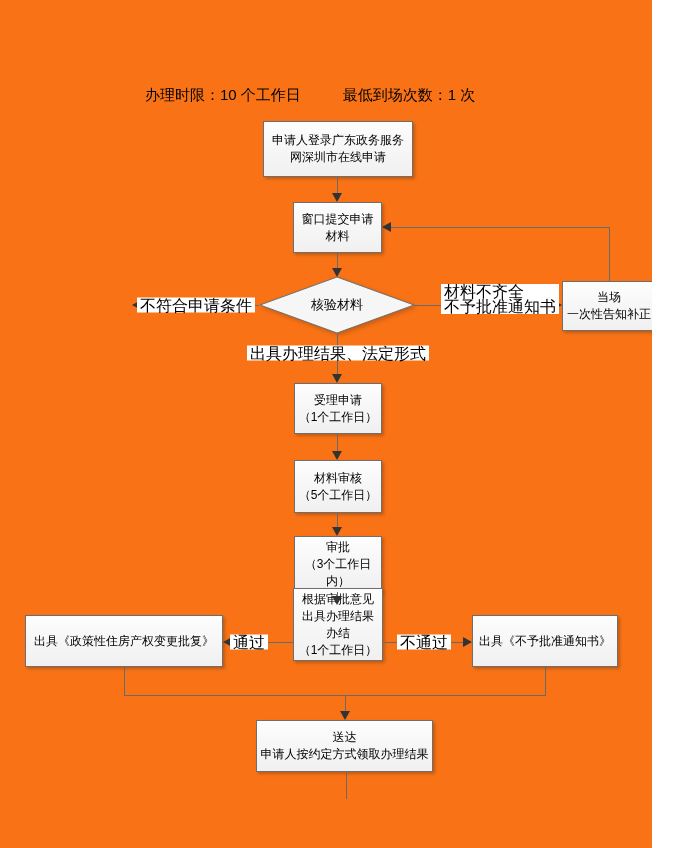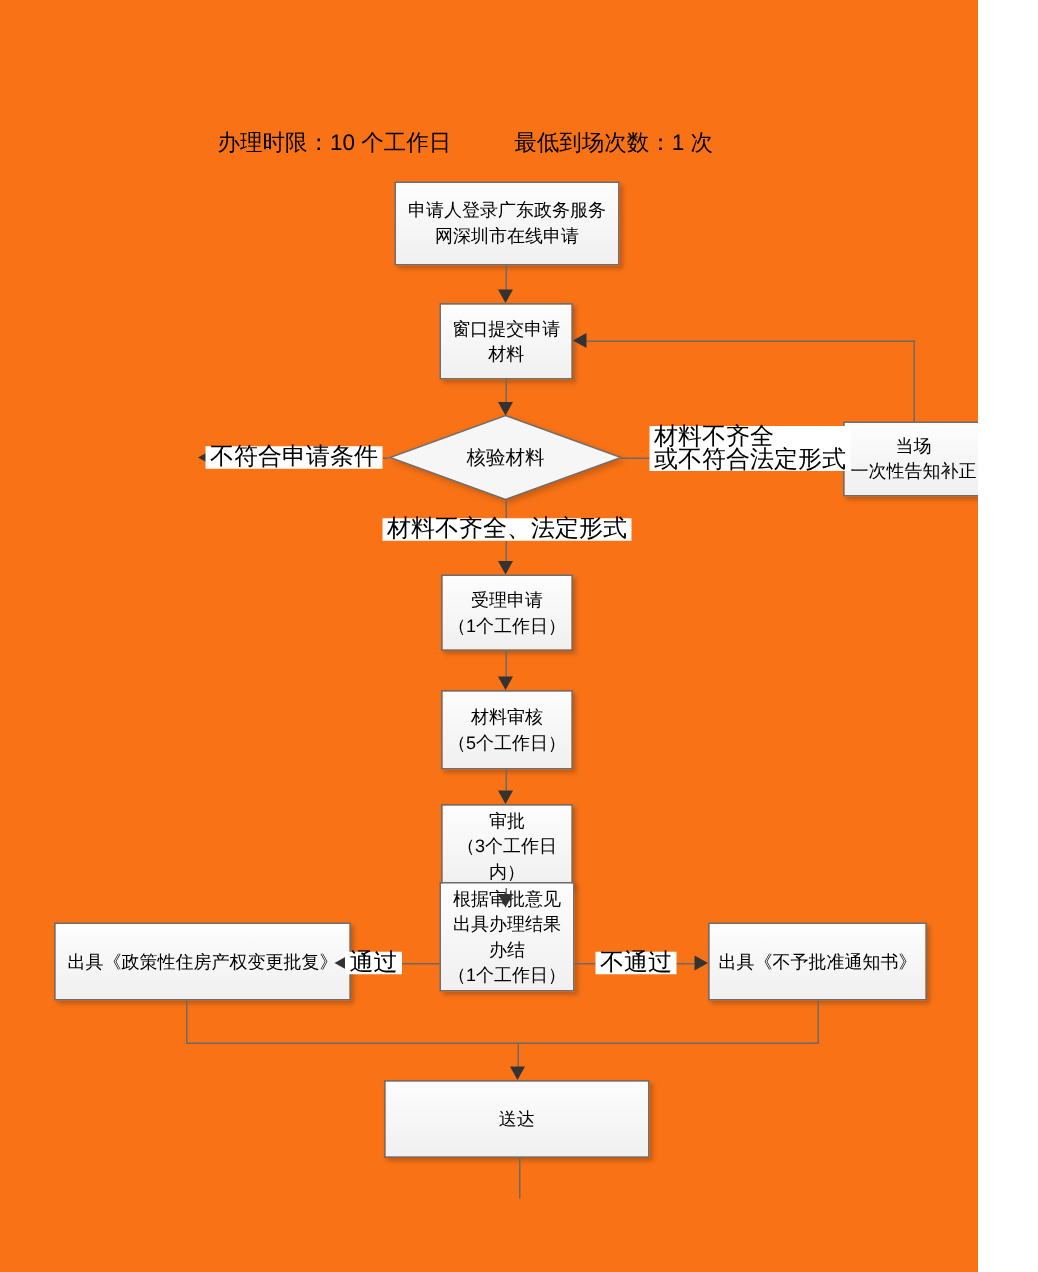--- a/index.html
+++ b/index.html
@@ -74,30 +74,31 @@
     <span>内）</span>
   </div>
 
   <div class="node" style="left:293px;top:588px;width:90px;height:73px">
     <span>根据审批意见</span>
     <span>出具办理结果</span>
     <span>办结</span>
     <span>（1个工作日）</span>
   </div>
 
-  <div class="node" style="left:36px;top:615px;width:198px;height:52px">
+  <div class="node" style="left:25px;top:615px;width:198px;height:52px">
     <span>出具《政策性住房产权变更批复》</span>
   </div>
 
   <div class="node" style="left:472px;top:615px;width:146px;height:52px">
     <span>出具《不予批准通知书》</span>
   </div>
 
   <div class="node" style="left:256px;top:720px;width:177px;height:52px">
     <span>送达</span>
+    <span>申请人按约定方式领取办理结果</span>
   </div>
 
 
   <div class="vline" style="left:337px;top:177px;height:17px"></div>
   <div class="arr arr-down" style="left:332px;top:193px"></div>
 
   <div class="vline" style="left:337px;top:252px;height:17px"></div>
   <div class="arr arr-down" style="left:332px;top:268px"></div>
 
   <div class="hline" style="left:141px;top:305px;width:118px"></div>
@@ -133,22 +134,22 @@
   <div class="hline" style="left:124px;top:695px;width:422px"></div>
   <div class="vline" style="left:345px;top:695px;height:17px"></div>
   <div class="arr arr-down" style="left:340px;top:711px"></div>
 
   <div class="vline" style="left:346px;top:772px;height:27px"></div>
 
   <div class="elabel" style="left:196px;top:305px">不符合申请条件</div>
 
   <div class="elabel" style="left:500px;top:299px">
     <span style="display:block">材料不齐全</span>
-    <span style="display:block">或不符合法定形式</span>
+    <span style="display:block">不予批准通知书</span>
   </div>
 
-  <div class="elabel" style="left:338px;top:353px">材料不齐全、法定形式</div>
+  <div class="elabel" style="left:338px;top:353px">出具办理结果、法定形式</div>
 
   <div class="elabel" style="left:249px;top:642px">通过</div>
 
   <div class="elabel" style="left:424px;top:642px">不通过</div>
 
 </div>
 
 </body></html>

